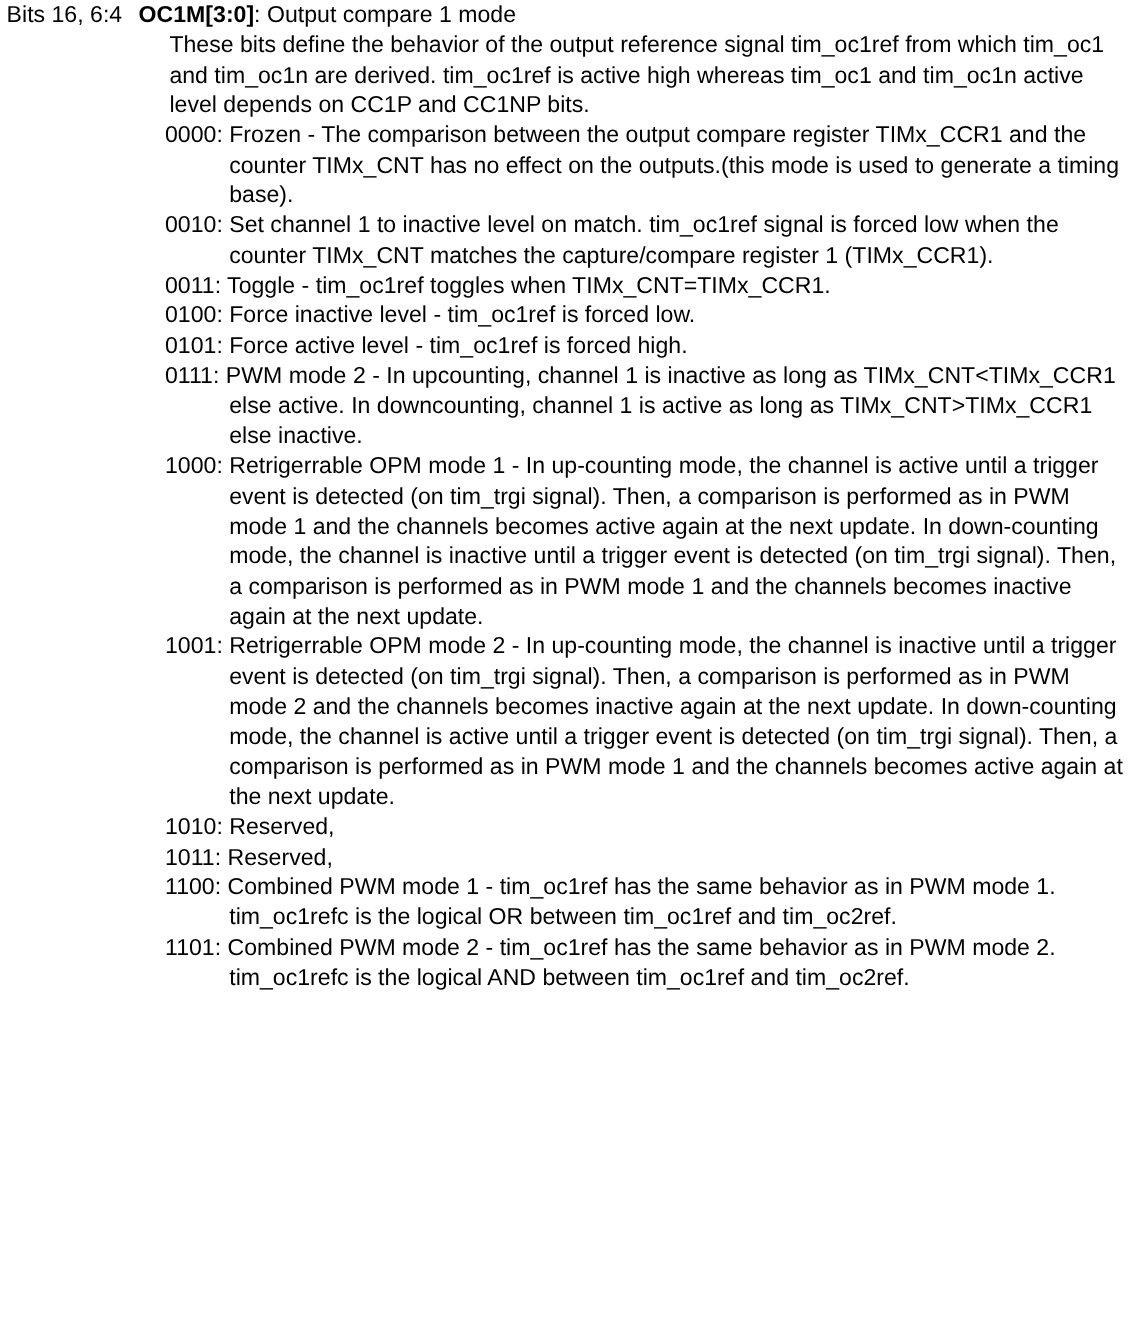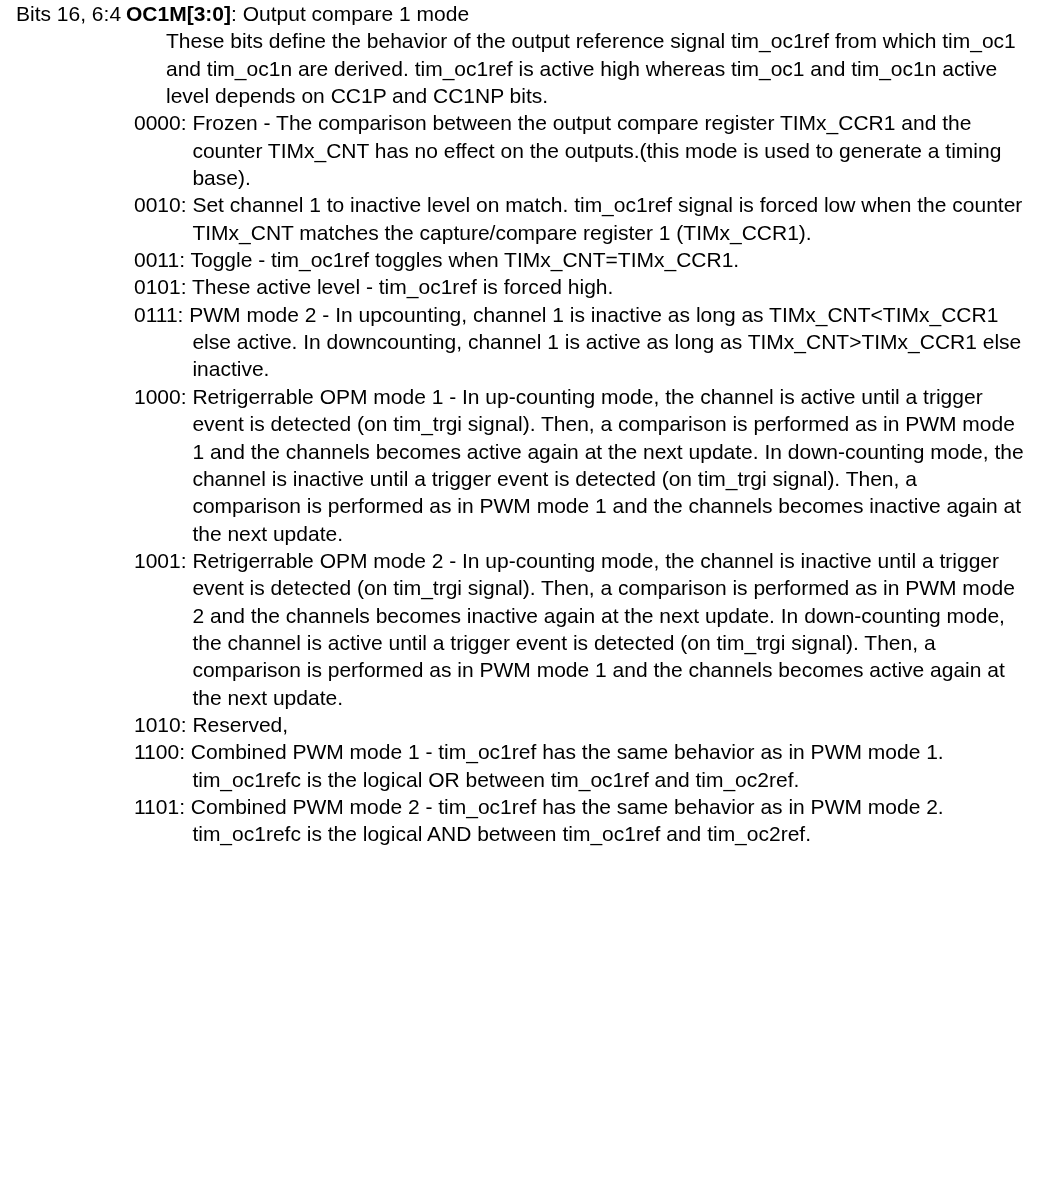--- a/index.html
+++ b/index.html
@@ -9,47 +9,49 @@
     min-height: 1203px;
     background: #ffffff;
     color: #000000;
     font-family: "Liberation Sans", "DejaVu Sans", sans-serif;
     font-size: 21px;
     line-height: 27.34px;
   }
   .doc { display: flex; align-items: flex-start; }
   .bits-cell {
     flex: 0 0 126px;
-    padding-left: 16px;
+    padding-left: 6px;
     white-space: nowrap;
   }
   .content-cell { flex: 1 1 auto; padding-right: 14px; }
   .bold { font-weight: bold; }
-  .desc { margin-left: 40px; }
+  .desc { margin-left: 28px; }
   .vlist { margin: 0; }
   .vi {
-    margin-left: 8px;
+    margin-left: 24px;
     padding-left: 2.78em;   
     text-indent: -2.78em;
   }
 </style>
 </head>
 <body>
 
 <div class="doc">
   <div class="bits-cell">Bits 16, 6:4</div>
   <div class="content-cell">
     <div class="heading"><span class="bold">OC1M[3:0]</span><span>: Output compare 1 mode</span></div>
     <div class="desc">These bits define the behavior of the output reference signal tim_oc1ref from which tim_oc1 and tim_oc1n are derived. tim_oc1ref is active high whereas tim_oc1 and tim_oc1n active level depends on CC1P and CC1NP bits.</div>
     <div class="vlist">
       <div class="vi"><span class="code">0000:</span> <span>Frozen - The comparison between the output compare register TIMx_CCR1 and the counter TIMx_CNT has no effect on the outputs.(this mode is used to generate a timing base).</span></div>
       <div class="vi"><span class="code">0010:</span> <span>Set channel 1 to inactive level on match. tim_oc1ref signal is forced low when the counter TIMx_CNT matches the capture/compare register 1 (TIMx_CCR1).</span></div>
       <div class="vi"><span class="code">0011:</span> <span>Toggle - tim_oc1ref toggles when TIMx_CNT=TIMx_CCR1.</span></div>
-      <div class="vi"><span class="code">0101:</span> <span>These active level - tim_oc1ref is forced high.</span></div>
+      <div class="vi"><span class="code">0100:</span> <span>Force inactive level - tim_oc1ref is forced low.</span></div>
+      <div class="vi"><span class="code">0101:</span> <span>Force active level - tim_oc1ref is forced high.</span></div>
       <div class="vi"><span class="code">0111:</span> <span>PWM mode 2 - In upcounting, channel 1 is inactive as long as TIMx_CNT&lt;TIMx_CCR1 else active. In downcounting, channel 1 is active as long as TIMx_CNT&gt;TIMx_CCR1 else inactive.</span></div>
       <div class="vi"><span class="code">1000:</span> <span>Retrigerrable OPM mode 1 - In up-counting mode, the channel is active until a trigger event is detected (on tim_trgi signal). Then, a comparison is performed as in PWM mode 1 and the channels becomes active again at the next update. In down-counting mode, the channel is inactive until a trigger event is detected (on tim_trgi signal). Then, a comparison is performed as in PWM mode 1 and the channels becomes inactive again at the next update.</span></div>
       <div class="vi"><span class="code">1001:</span> <span>Retrigerrable OPM mode 2 - In up-counting mode, the channel is inactive until a trigger event is detected (on tim_trgi signal). Then, a comparison is performed as in PWM mode 2 and the channels becomes inactive again at the next update. In down-counting mode, the channel is active until a trigger event is detected (on tim_trgi signal). Then, a comparison is performed as in PWM mode 1 and the channels becomes active again at the next update.</span></div>
       <div class="vi"><span class="code">1010:</span> <span>Reserved,</span></div>
+      <div class="vi"><span class="code">1011:</span> <span>Reserved,</span></div>
       <div class="vi"><span class="code">1100:</span> <span>Combined PWM mode 1 - tim_oc1ref has the same behavior as in PWM mode 1. tim_oc1refc is the logical OR between tim_oc1ref and tim_oc2ref.</span></div>
       <div class="vi"><span class="code">1101:</span> <span>Combined PWM mode 2 - tim_oc1ref has the same behavior as in PWM mode 2. tim_oc1refc is the logical AND between tim_oc1ref and tim_oc2ref.</span></div>
     </div>
   </div>
 </div>
 
 </body></html>

